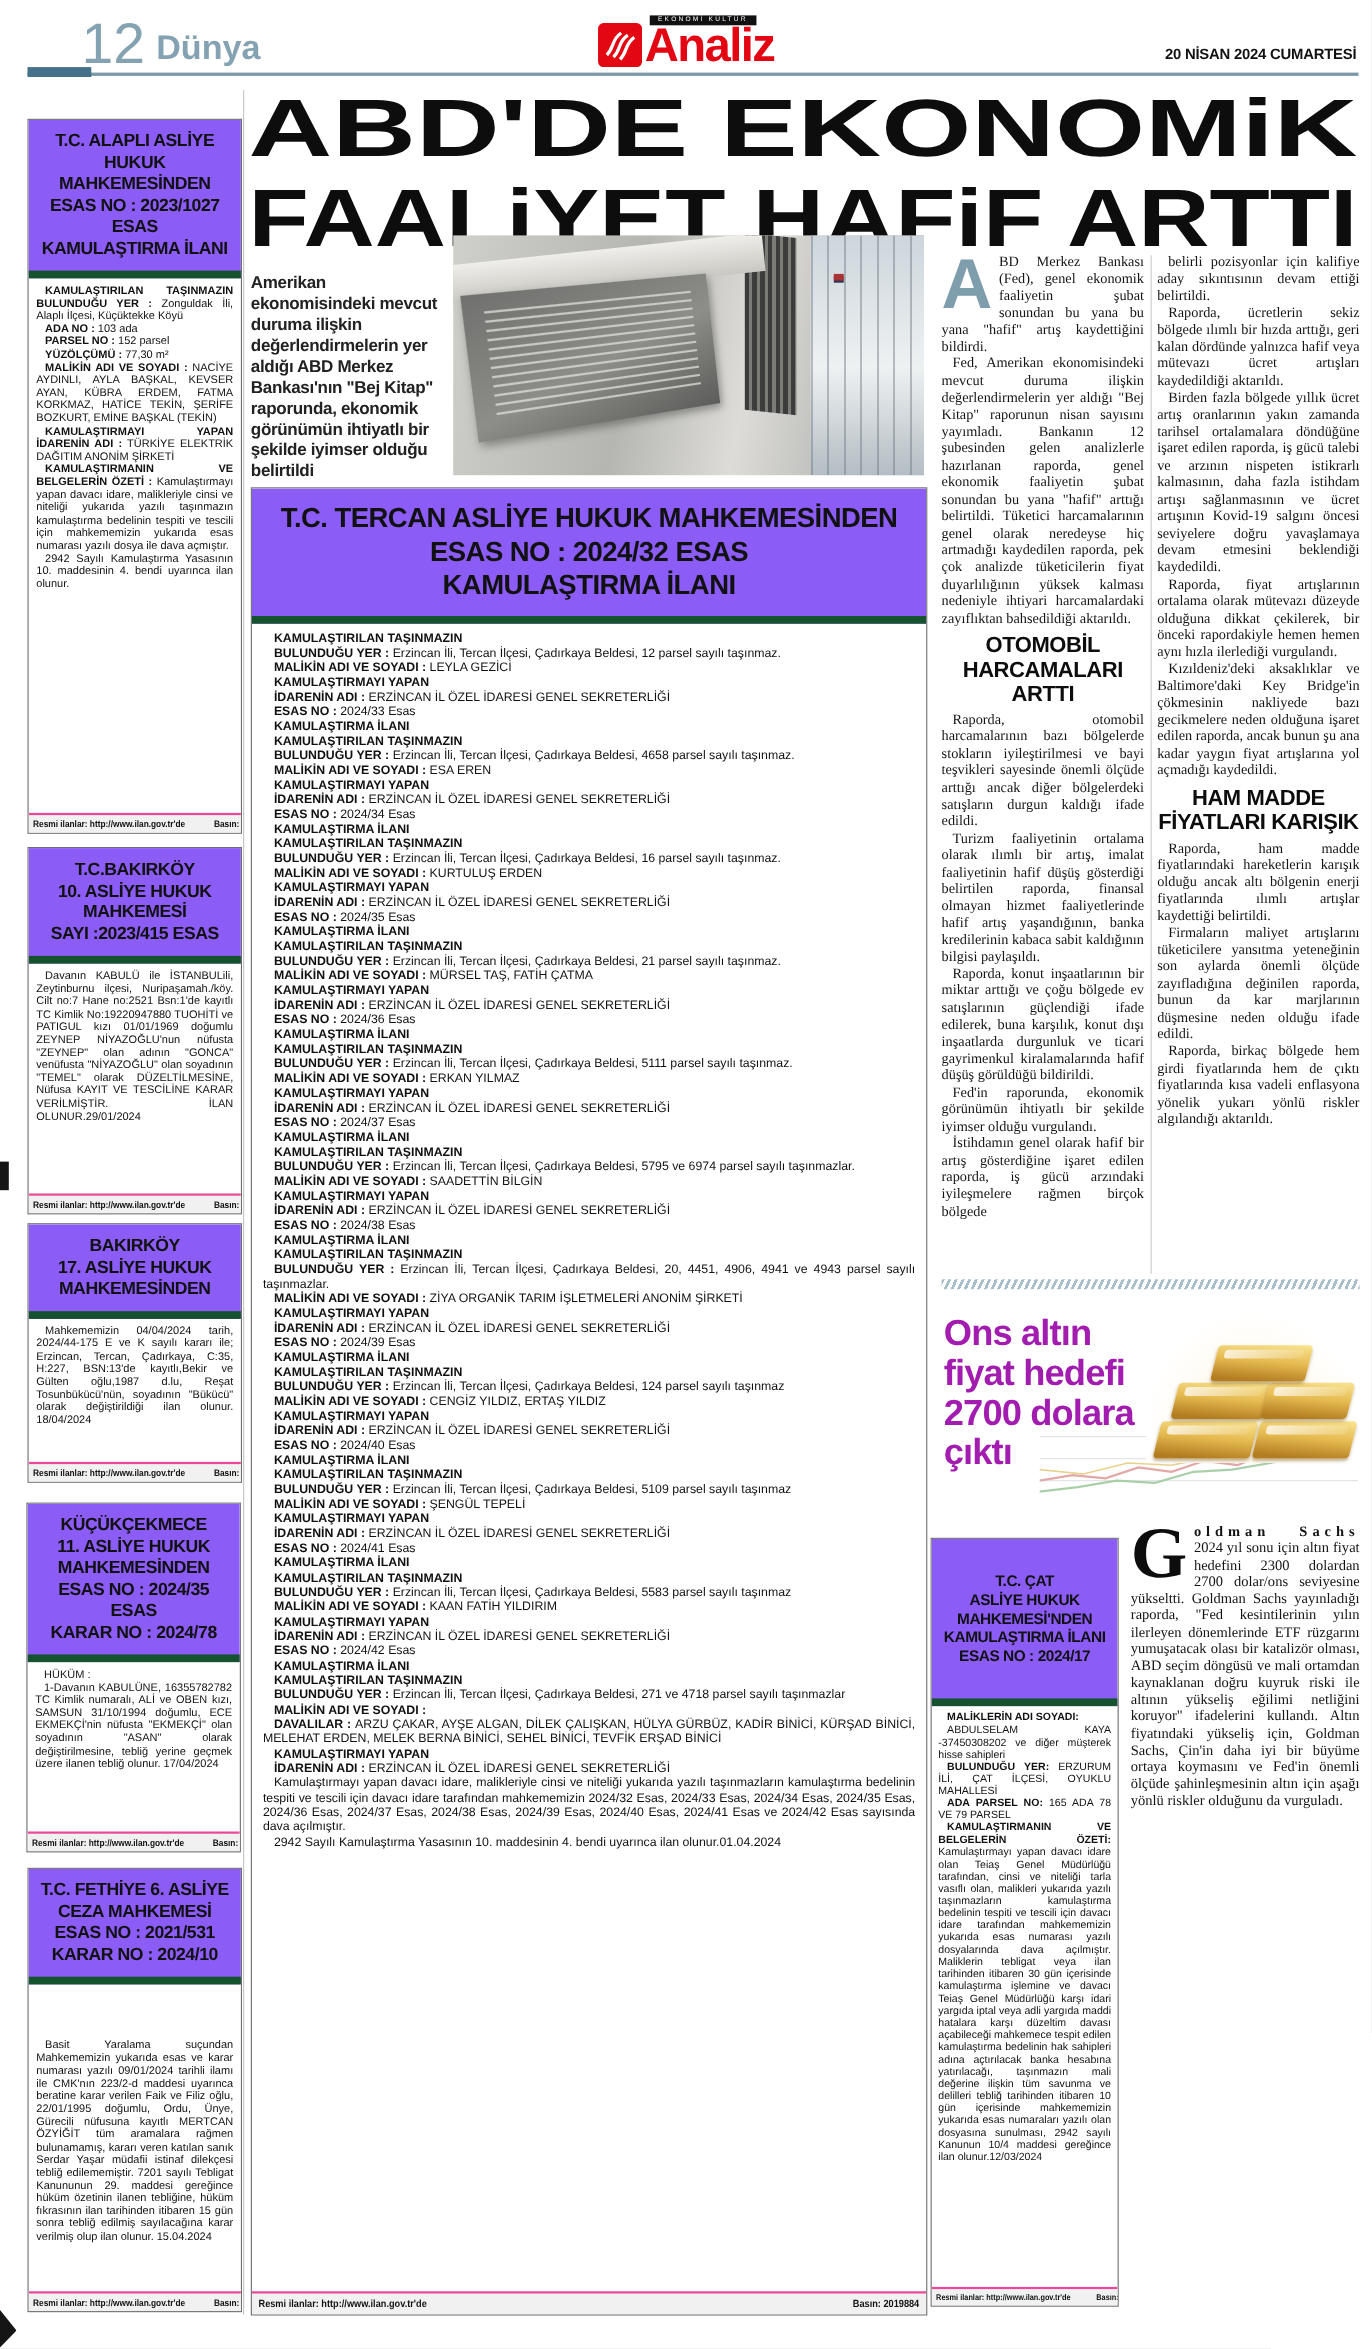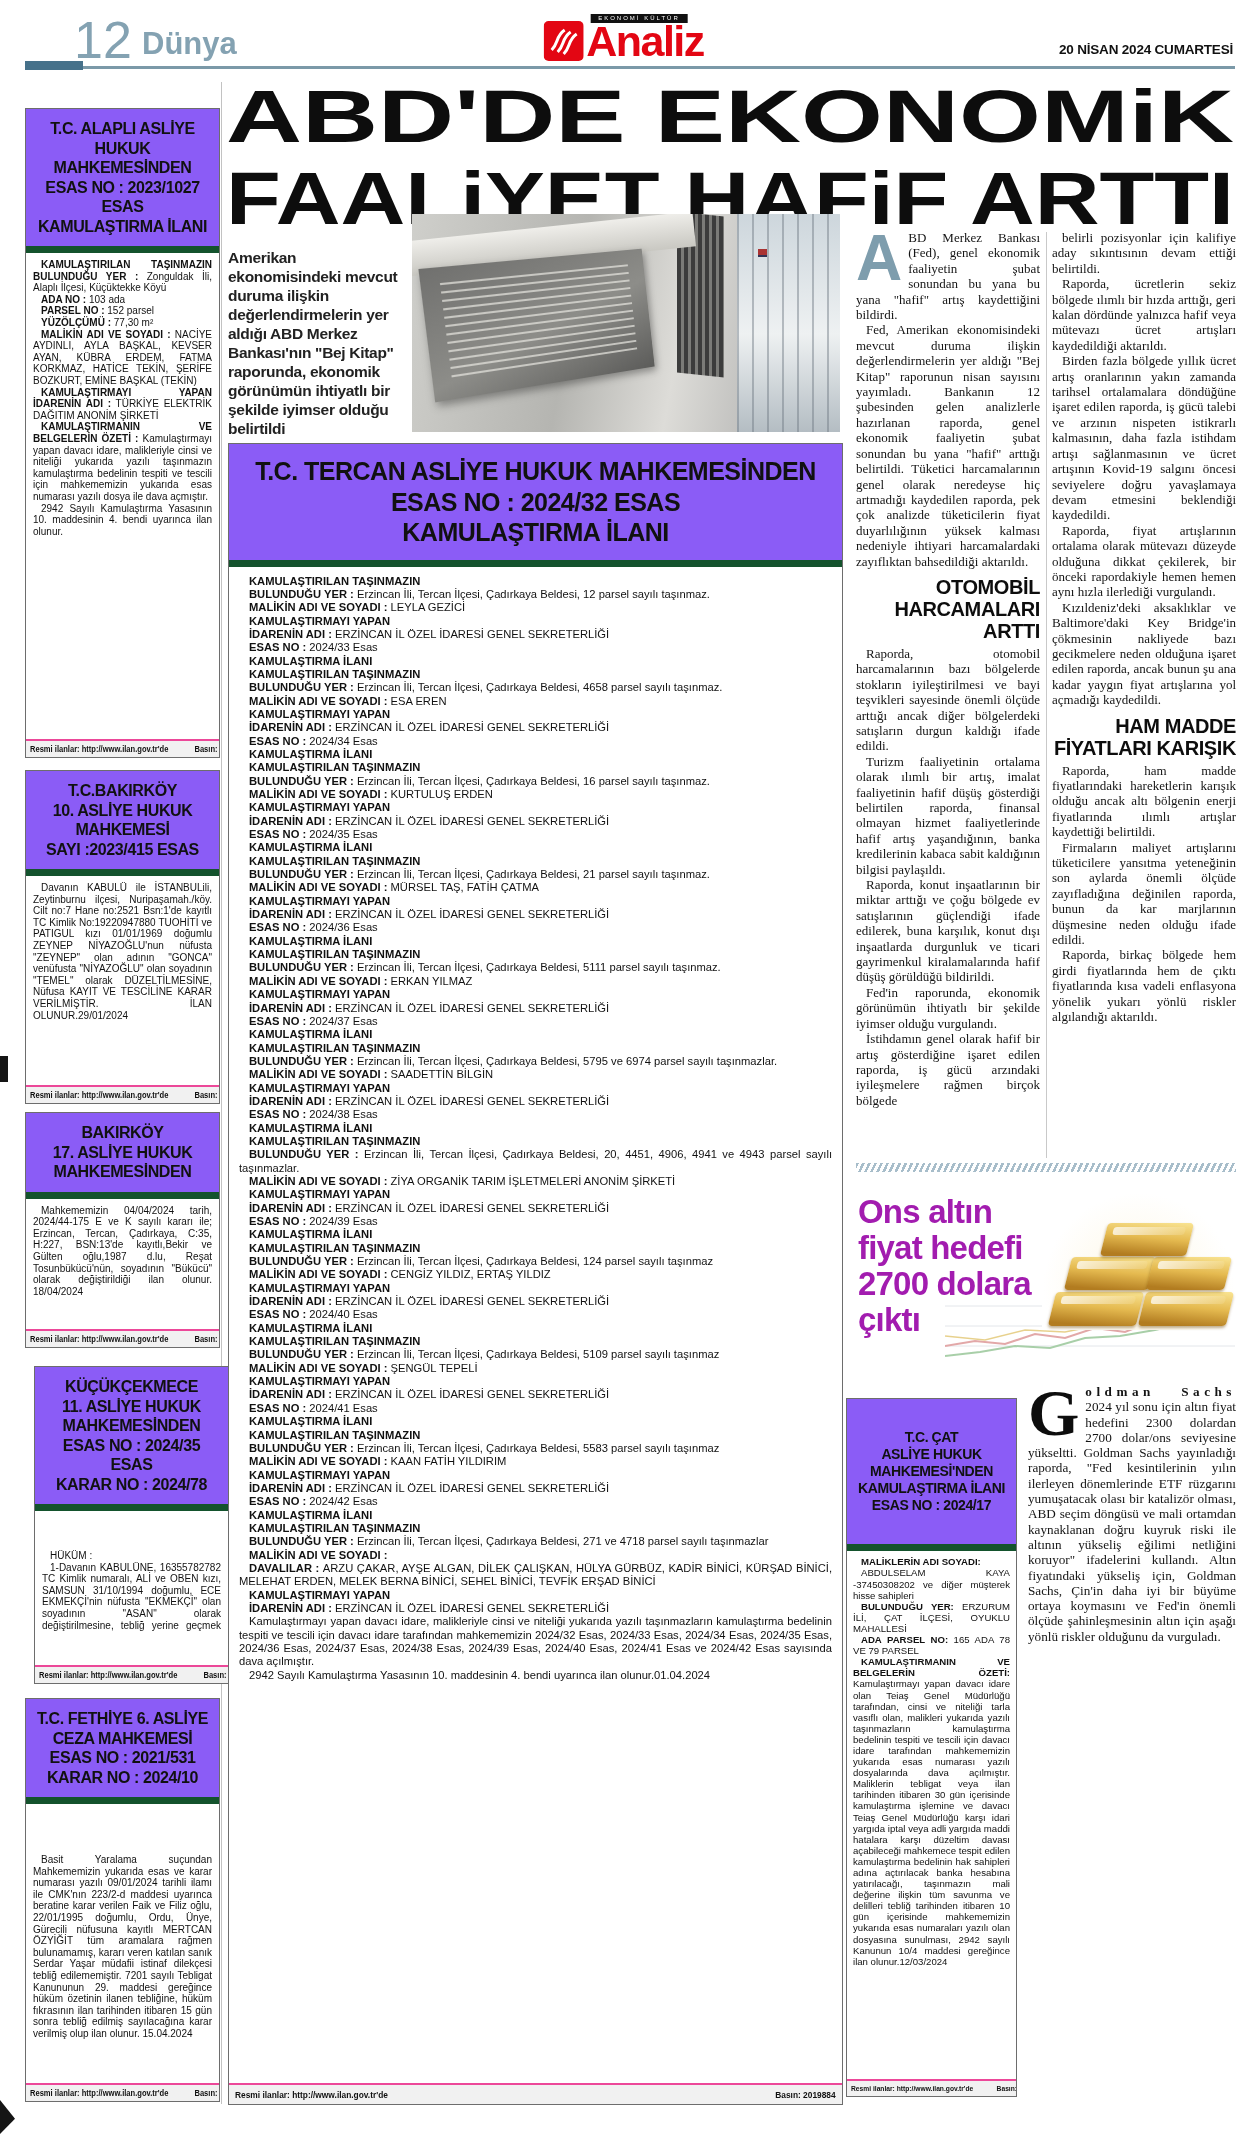--- a/index.html
+++ b/index.html
@@ -28,21 +28,21 @@
   .np b{font-weight:bold;}
   .notice-foot{border-top:2px solid #ec4899;background:#f1f1f1;display:flex;justify-content:space-between;
                align-items:center;padding:3px 4px;font-size:8.6px;font-weight:bold;white-space:nowrap;}
   .resmi{transform:scaleX(.88);transform-origin:left center;}
   .basin{transform:scaleX(.88);transform-origin:right center;}
 
   
   .n1{left:25px;top:108px;width:193px;height:648px;}
   .n2{left:25px;top:770px;width:193px;height:332px;}
   .n3{left:25px;top:1112px;width:193px;height:234px;}
-  .n4{left:34px;top:1366px;width:193px;height:316px;gap:33px;}
+  .n4{left:24px;top:1366px;width:193px;height:316px;}
   .n5{left:25px;top:1698px;width:193px;height:402px;gap:44px;}
 
   
   .headline-svg{position:absolute;left:226px;top:76px;}
   .headline-svg text{font-family:"Liberation Sans",sans-serif;font-weight:900;fill:#0d0d0d;}
 
   
   .intro{position:absolute;left:228px;top:248px;width:180px;font-size:15.5px;line-height:19px;
          font-weight:bold;color:#222;letter-spacing:-0.3px;}
   .fed-photo{position:absolute;left:412px;top:214px;width:428px;height:218px;overflow:hidden;
@@ -73,21 +73,21 @@
   
   .artcol{position:absolute;top:230px;width:184px;height:932px;overflow:hidden;
           font-family:"Liberation Serif",serif;font-size:13px;line-height:15.4px;text-align:justify;color:#141414;}
   .artcol-1{left:856px;}
   .artcol-2{left:1052px;}
   .artcol p{margin:0;text-indent:10px;}
   .artcol .lead{text-indent:0;}
   .dropcap{float:left;font-family:"Liberation Sans",sans-serif;font-weight:bold;font-size:64px;line-height:50px;
            color:#7e9dad;margin:3px 6px 0 0;}
   .subhead{font-family:"Liberation Sans",sans-serif;font-weight:900;font-size:20px;line-height:22px;
-           margin:7px 0 4px;text-indent:0 !important;letter-spacing:-0.4px;color:#0d0d0d;text-align:right;}
+           margin:7px 0 4px;text-indent:0 !important;letter-spacing:-0.4px;color:#0d0d0d;text-align:center;}
   .vrule-cols{position:absolute;left:1046px;top:232px;width:1px;height:926px;background:#c9c9c9;}
   .vrule-side{position:absolute;left:221px;top:82px;width:1px;height:2022px;background:#c2c2c2;}
 
   
   .hatch{position:absolute;left:856px;top:1163px;width:380px;height:9px;
          background:repeating-linear-gradient(115deg,#a7bdca 0 2.5px,#fff 2.5px 5.5px);}
   .ons-head{position:absolute;left:858px;top:1194px;width:260px;font-weight:900;font-size:33px;line-height:36px;
             letter-spacing:-0.8px;white-space:pre-line;z-index:3;color:#a21caf;}
   .gold{position:absolute;left:1042px;top:1192px;width:194px;height:138px;z-index:2;
         background:radial-gradient(ellipse at 50% 70%,#fdf6e2 0%,#fff 70%);}

